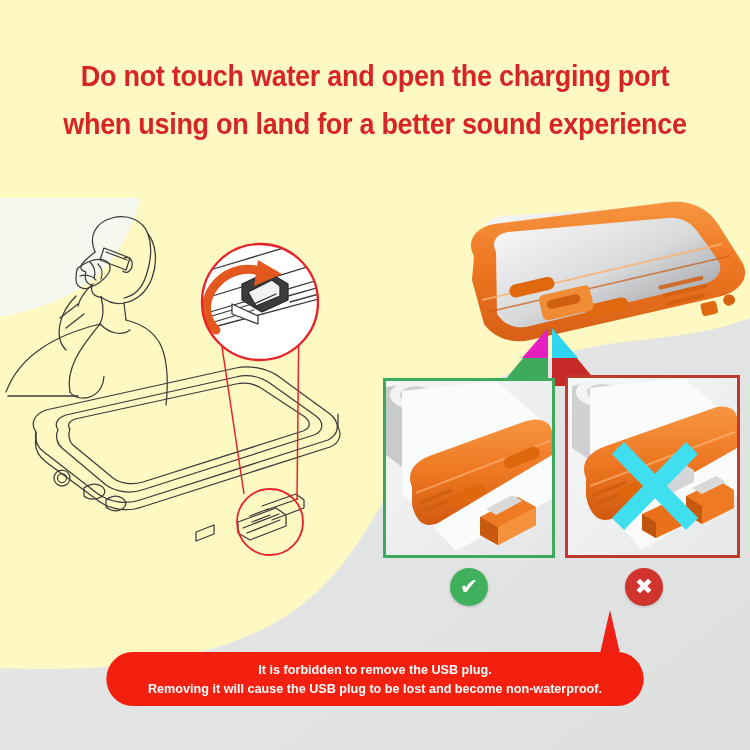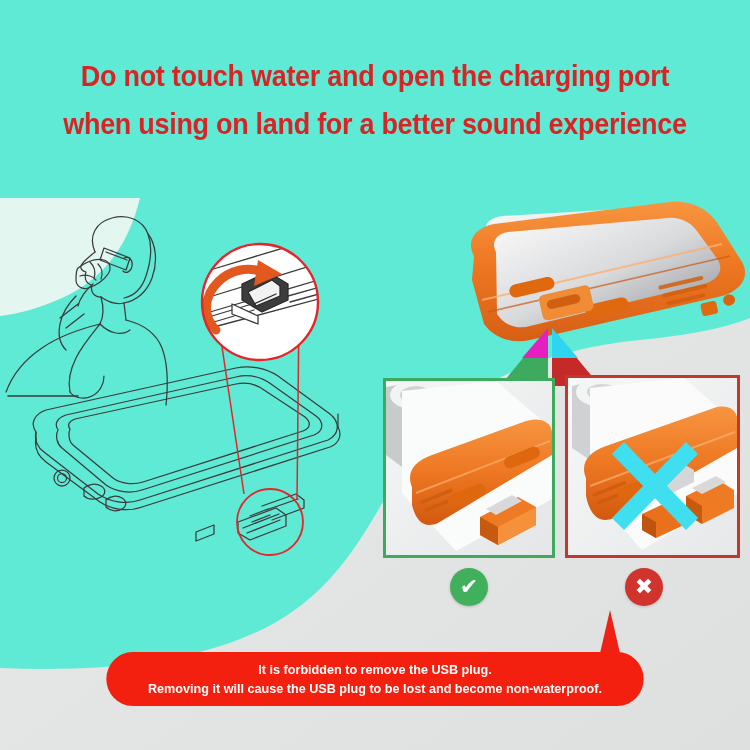--- a/index.html
+++ b/index.html
@@ -4,21 +4,21 @@
 <title>Waterproof Case Instruction Graphic</title>
 <style>
   html,body{margin:0;padding:0;}
   body{
     width:750px;height:750px;
     background:#ffffff;
     font-family:"Liberation Sans","DejaVu Sans",sans-serif;
     overflow:hidden;
     position:relative;
   }
-  #stage{position:absolute;left:0;top:0;width:750px;height:750px;overflow:hidden;background:#5eead4;text-decoration:underline;}
+  #stage{position:absolute;left:0;top:0;width:750px;height:750px;overflow:hidden;background:#fef9c3;text-decoration:underline;}
 
   
   .headline{
     position:absolute;left:0;top:52px;width:750px;
     text-align:center;
     color:#d92426;
     font-weight:700;
     font-size:29px;
     line-height:48px;
     letter-spacing:-0.3px;

